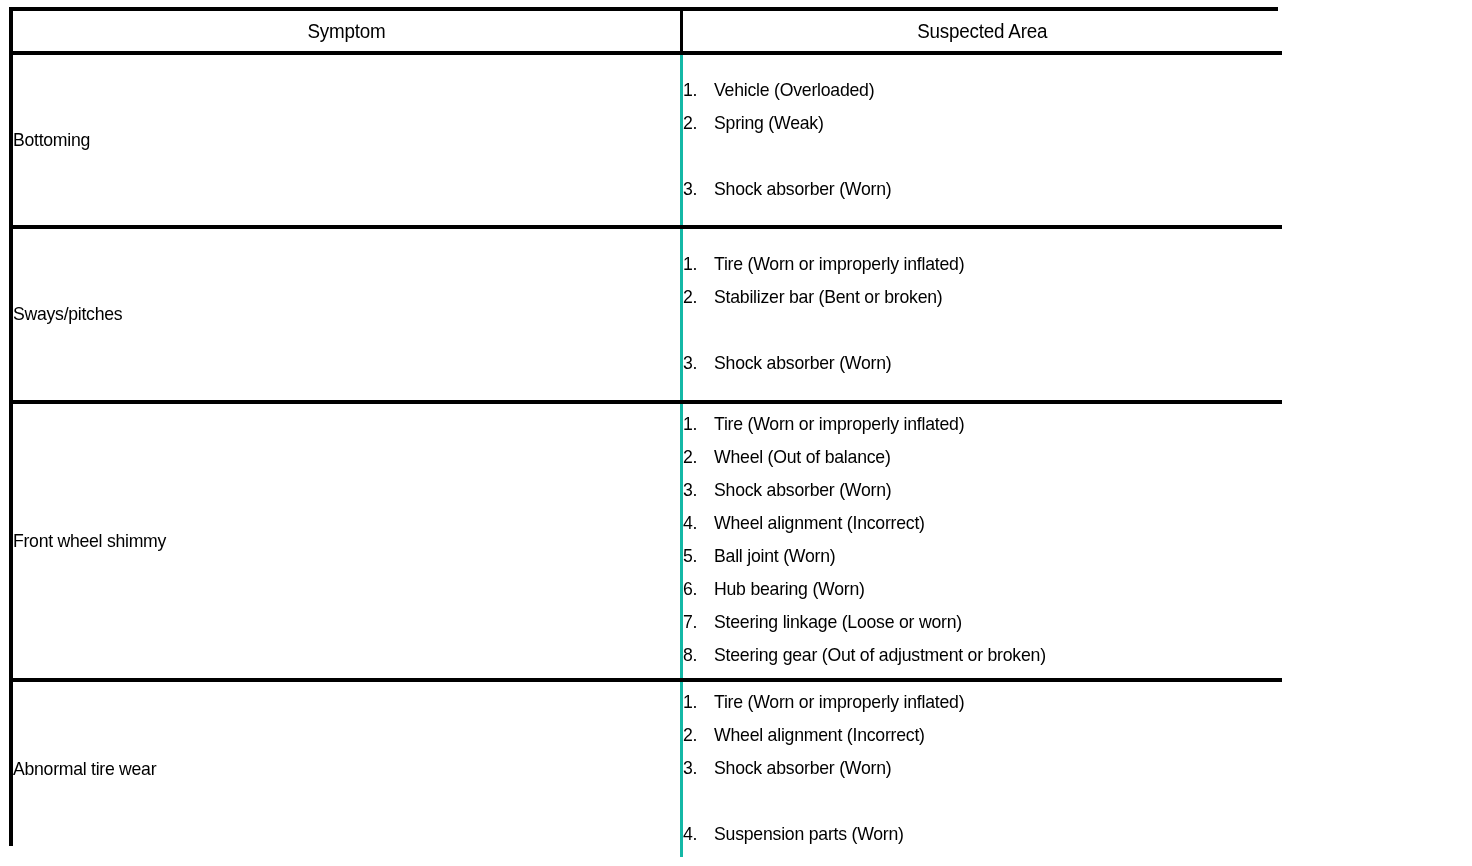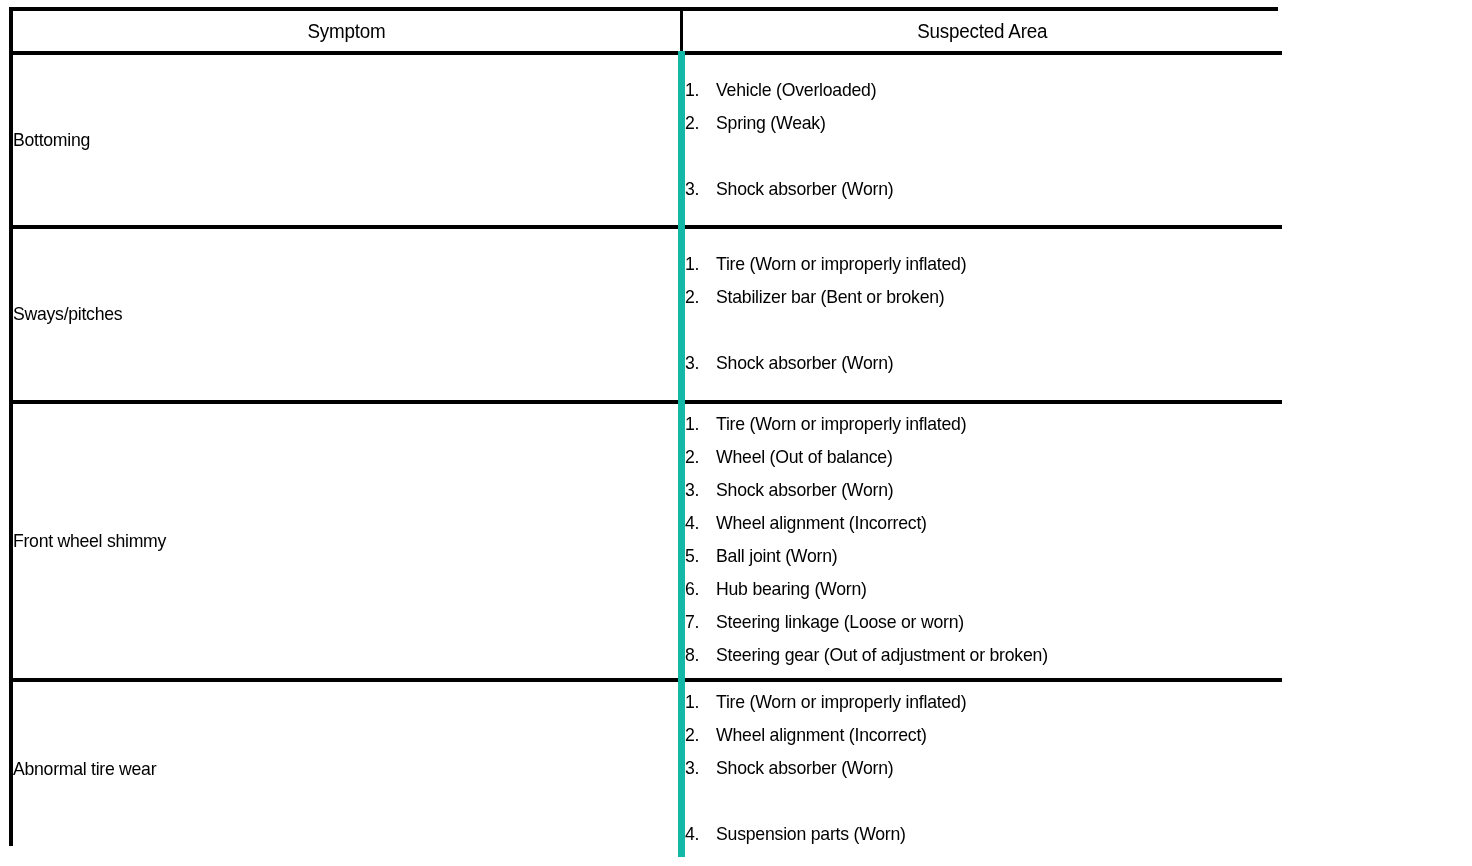--- a/index.html
+++ b/index.html
@@ -80,21 +80,21 @@
   }
 
   
   tr.data-row > td {
     border-bottom: 4px solid #000;
   }
   tr.data-row:last-child > td {
     border-bottom: none;
   }
   td.symptom-cell {
-    border-right: 7px solid #14b8a6;
+    border-right: 3px solid #14b8a6;
     padding-left: 13px;
     vertical-align: middle;
   }
   td.area-cell {
     padding-left: 10px;
     vertical-align: top;
   }
 
   .symptom-label {
     display: inline-block;

